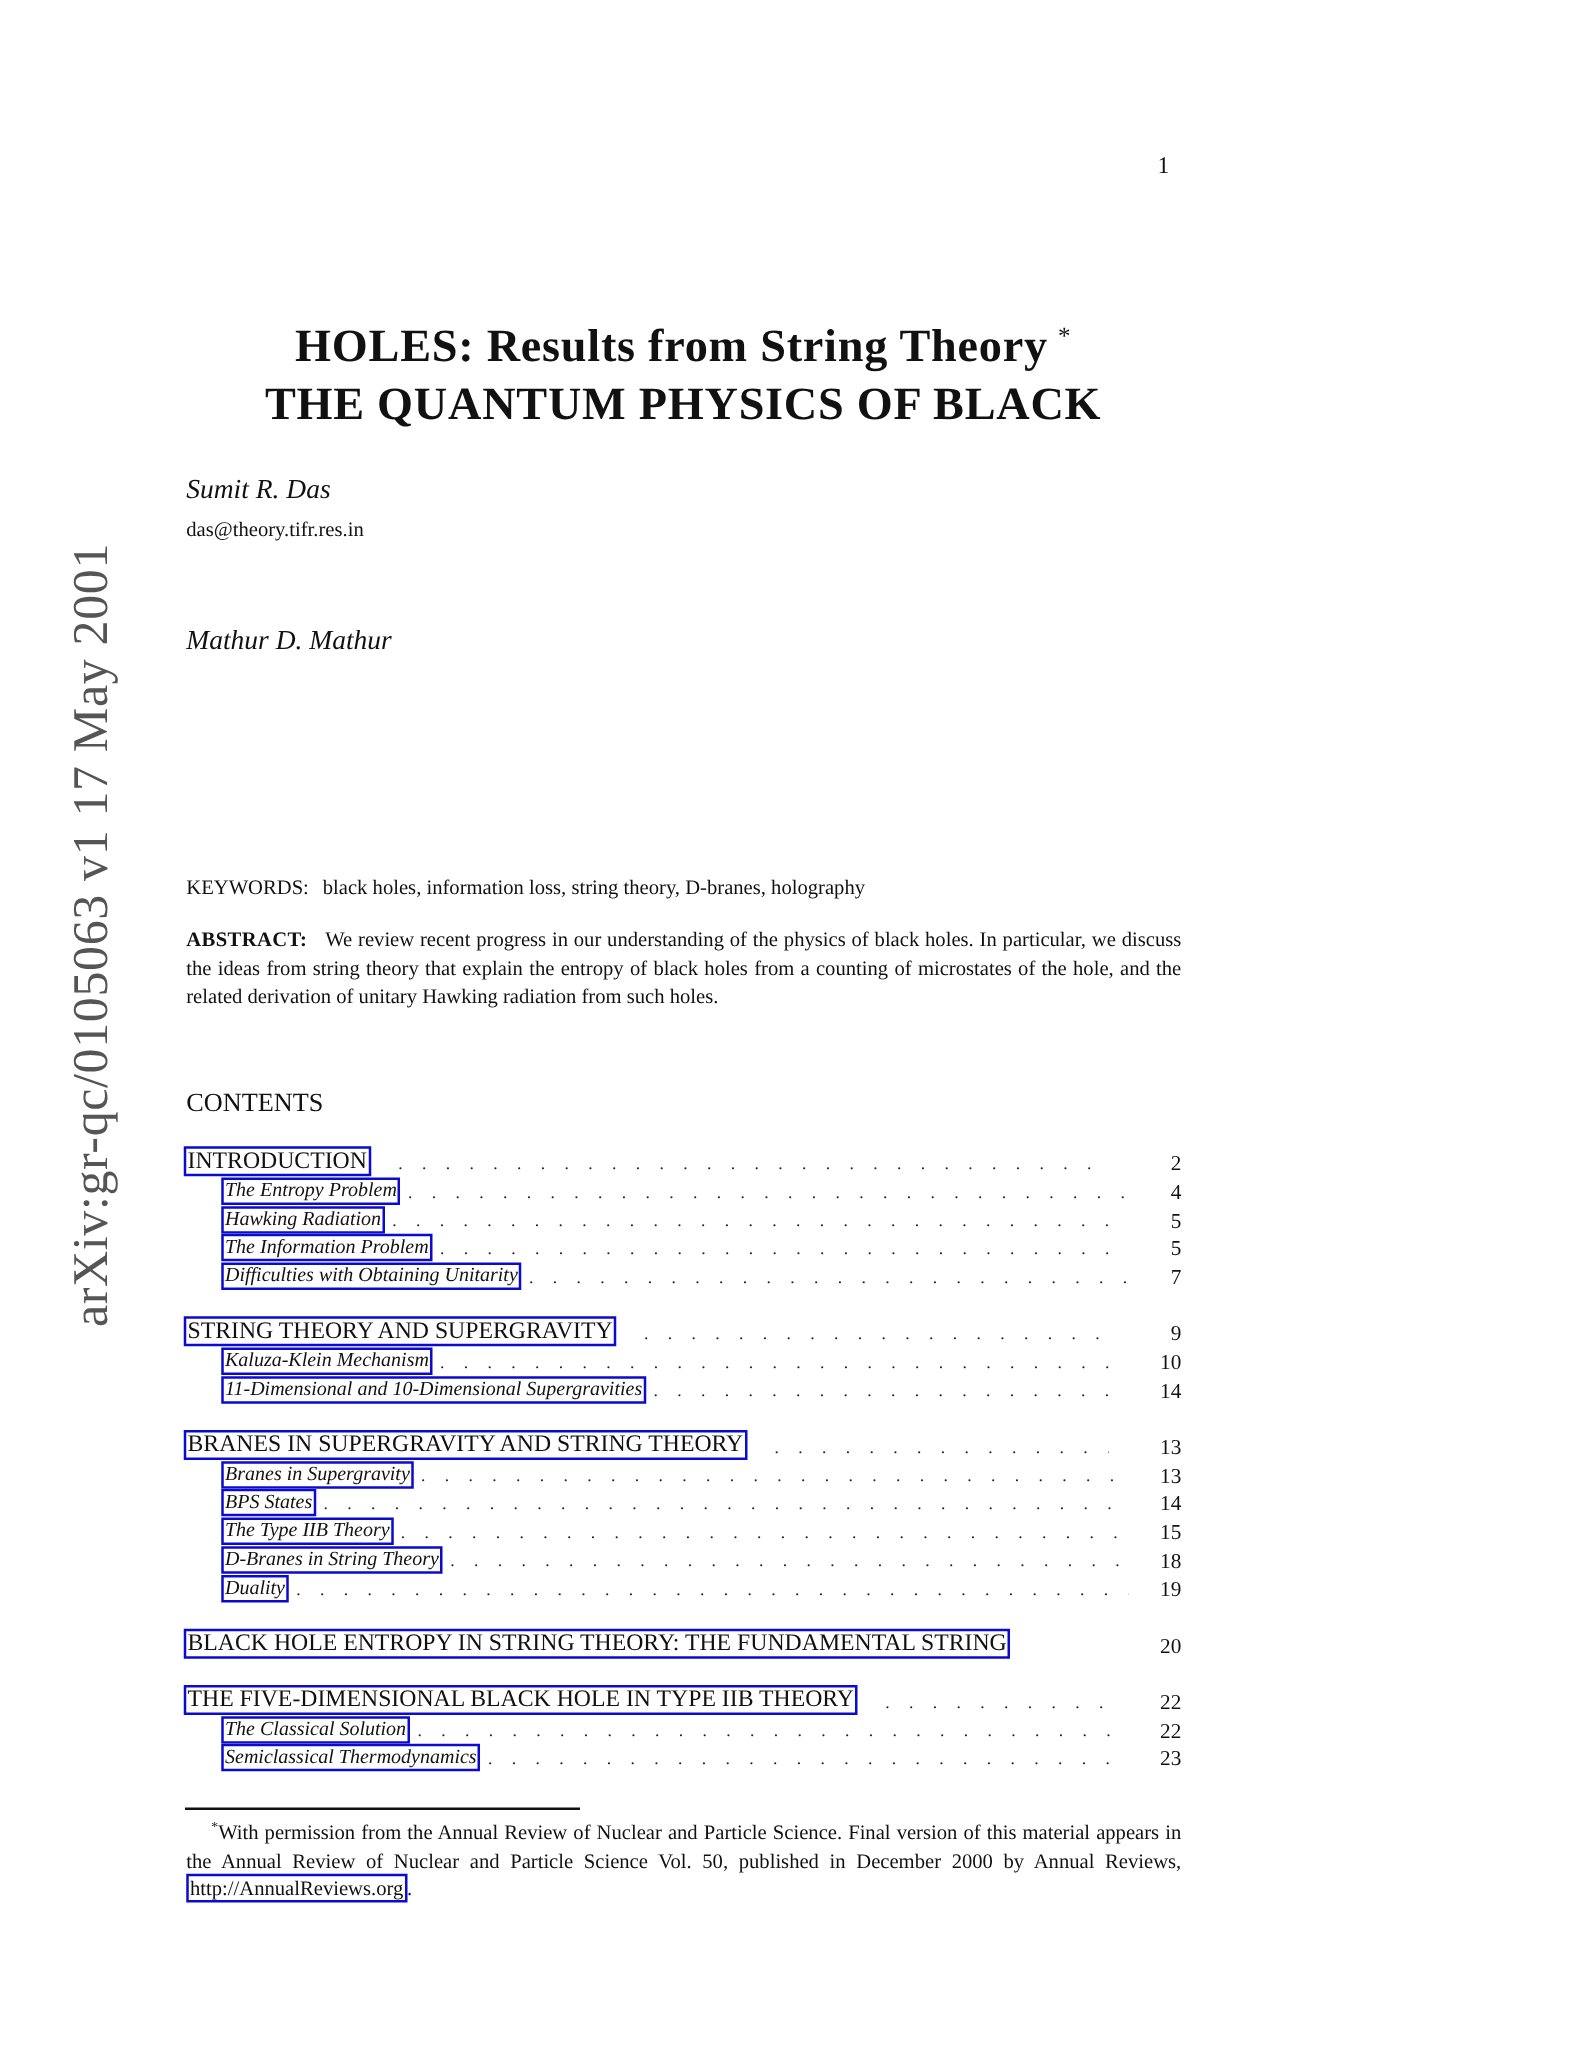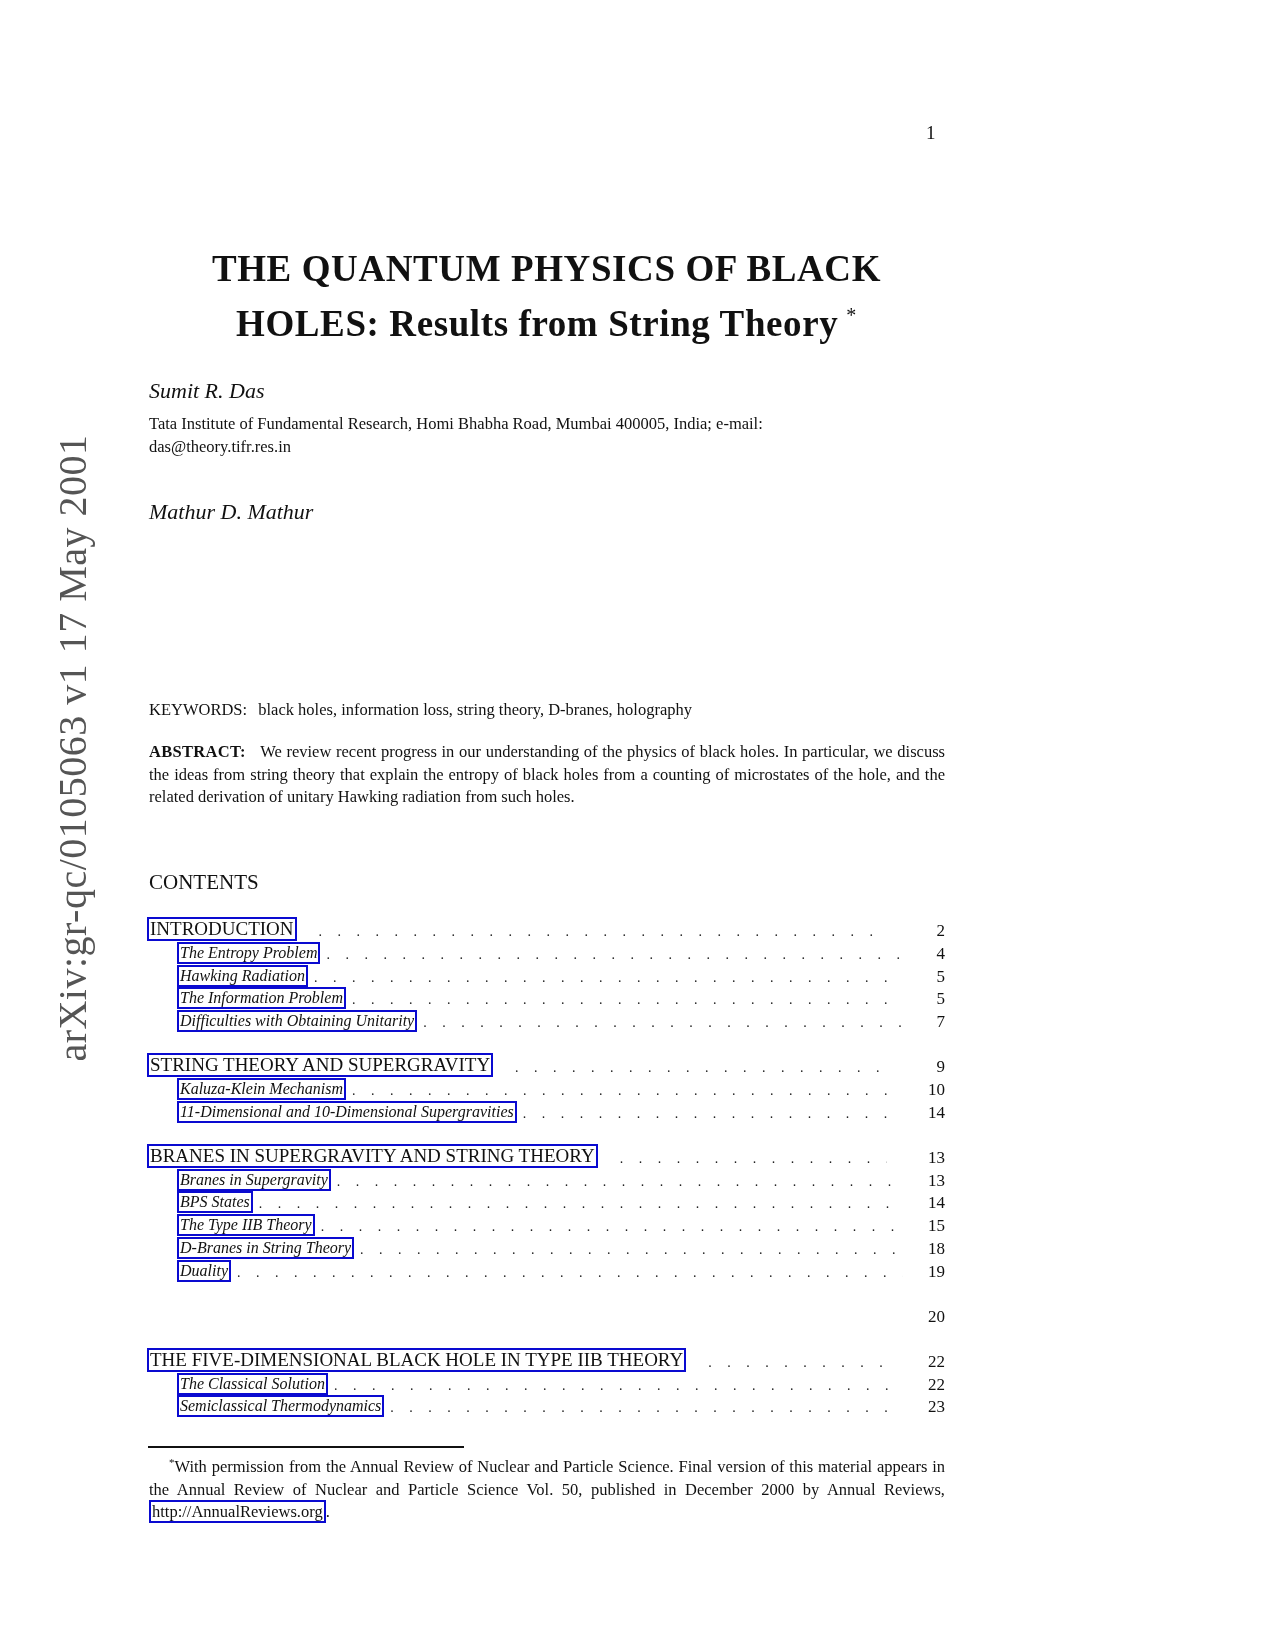--- a/index.html
+++ b/index.html
@@ -52,27 +52,26 @@
     .url-link { border: 2px solid #0a0ad0; padding: 0 1px; }
   </style>
 </head>
 <body>
 
 <div class="abs page-number">1</div>
 
 <div class="abs arxiv-stamp">arXiv:gr-qc/0105063 v1   17 May 2001</div>
 
 <div class="abs title">
+  <div><span>HOLES: Results from String Theory</span><span class="star">*</span></div>
   <div>THE QUANTUM PHYSICS OF BLACK</div>
-  <div><span>HOLES: Results from String Theory</span><span class="star">*</span></div>
 </div>
 
 <div class="abs author-name" style="top:378px">Sumit R. Das</div>
 <div class="abs affil" style="top:413px">
-  <div>Tata Institute of Fundamental Research, Homi Bhabha Road, Mumbai 400005, India; e-mail:</div>
   <div>das@theory.tifr.res.in</div>
 </div>
 
 <div class="abs author-name" style="top:499px">Mathur D. Mathur</div>
 <div class="abs affil" style="top:534px">
 </div>
 
 <div class="abs keywords">
   <span class="label">KEYWORDS:</span>
   <span>black holes, information loss, string theory, D-branes, holography</span>
@@ -153,20 +152,21 @@
     <span class="leader">. . . . . . . . . . . . . . . . . . . . . . . . . . . . . . . . . . . . . . . . . . . . . . . . . . . . . . . . . . . . . . . . . . . .</span>
     <span class="page-ref">18</span>
   </div>
   <div class="toc-row sub">
     <span class="toc-link">Duality</span>
     <span class="leader">. . . . . . . . . . . . . . . . . . . . . . . . . . . . . . . . . . . . . . . . . . . . . . . . . . . . . . . . . . . . . . . . . . . .</span>
     <span class="page-ref">19</span>
   </div>
 
   <div class="toc-row section gap">
+    <span class="toc-link">BLACK HOLE ENTROPY IN STRING THEORY: THE FUNDAMENTAL STRING</span>
     <span class="leader" style="visibility:hidden"></span>
     <span class="page-ref">20</span>
   </div>
 
   <div class="toc-row section gap">
     <span class="toc-link">THE FIVE-DIMENSIONAL BLACK HOLE IN TYPE IIB THEORY</span>
     <span class="leader">. . . . . . . . . . . . . . . . . . . . . . . . . . . . . . . . . . . . . . . . . . . . . . . . . . . . . . . . . . . . . . . . . . . .</span>
     <span class="page-ref">22</span>
   </div>
   <div class="toc-row sub">

